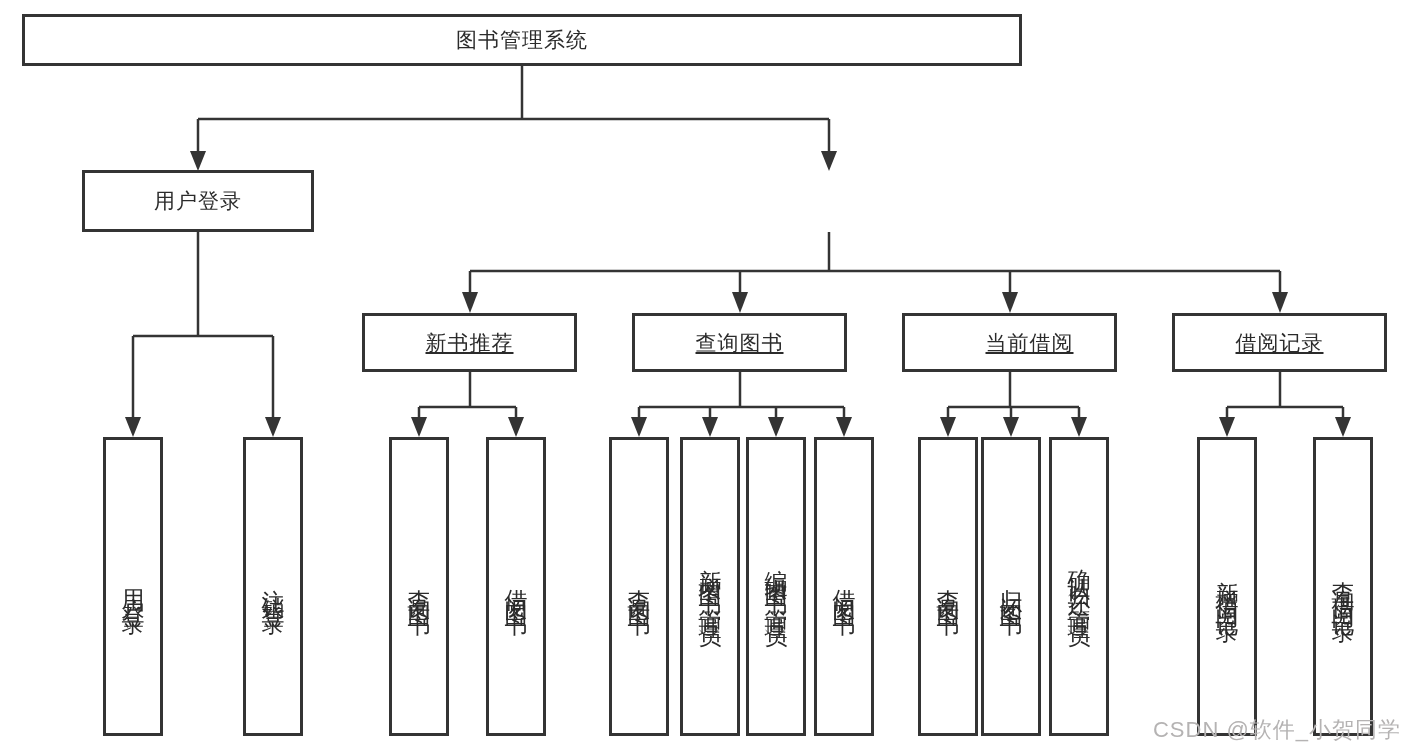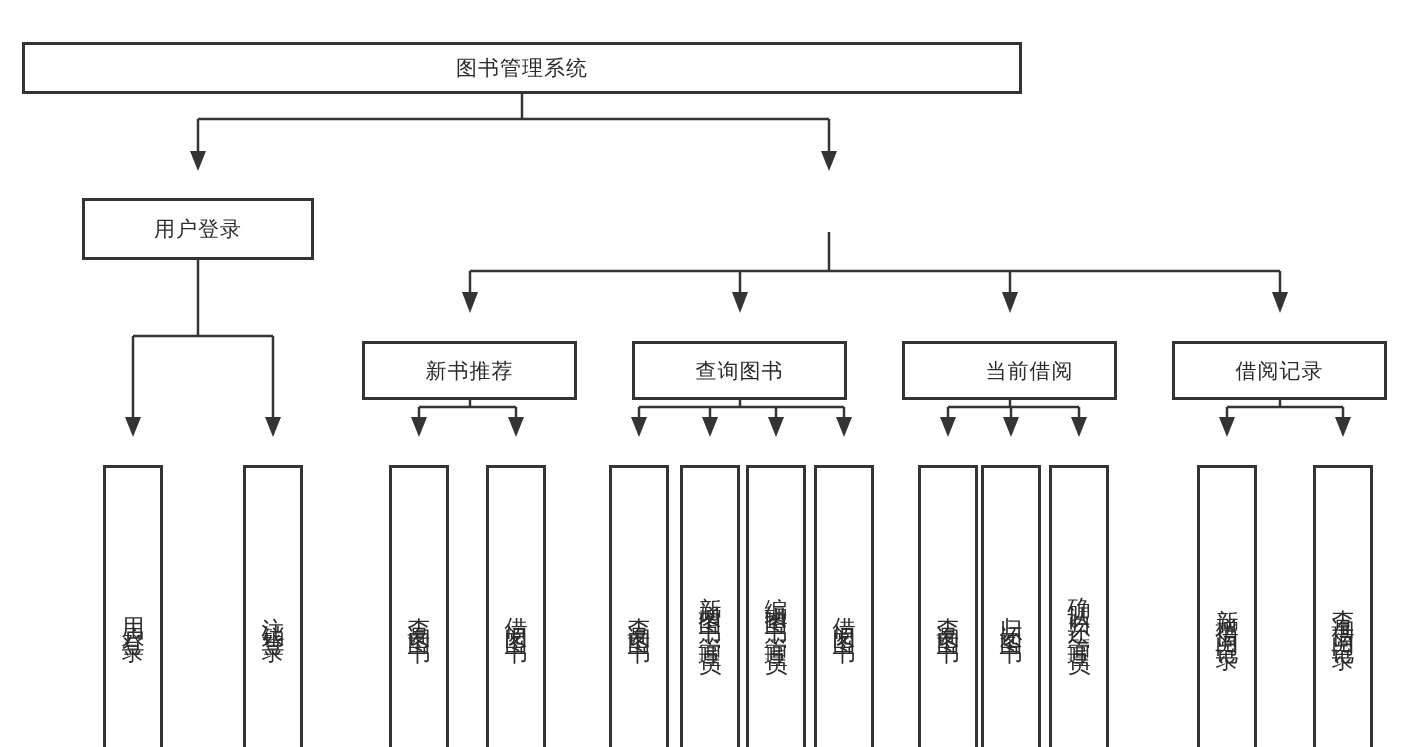--- a/index.html
+++ b/index.html
@@ -21,39 +21,38 @@
   }
   .box {
     position: absolute;
     box-sizing: border-box;
     border: 3px solid #343434;
     background: #ffffff;
     display: flex;
     align-items: center;
     justify-content: center;
     color: #2b2b2b;
-    margin-top: 28px;
   }
   .hlbl {
     font-size: 21px;
     letter-spacing: 1px;
     white-space: nowrap;
   }
   .vlbl {
     writing-mode: vertical-rl;
     text-orientation: mixed;
     font-size: 23px;
     letter-spacing: 8px;
     line-height: 1;
     white-space: nowrap;
   }
   .root    { left: 22px;   top: 14px;  width: 1000px; height: 52px; }
   .l2a     { left: 82px;   top: 170px; width: 232px;  height: 62px; }
   .l2b     { left: 712px;  top: 170px; width: 234px;  height: 62px; }
-  .l3      { top: 313px; width: 215px; height: 59px; }
+  .l3      { top: 313px; width: 215px; height: 59px; text-decoration: underline; }
   .l3a     { left: 362px; }
   .l3b     { left: 632px; }
   .l3c     { left: 902px; padding-left: 40px; }
   .l3d     { left: 1172px; }
   .leaf    { top: 437px; width: 60px; height: 299px; }
   .lf0  { left: 103px; }  .lf1  { left: 243px; }
   .lf2  { left: 389px; }  .lf3  { left: 486px; }
   .lf4  { left: 609px; }  .lf5  { left: 680px; }
   .lf6  { left: 746px; }  .lf7  { left: 814px; }
   .lf8  { left: 918px; }  .lf9  { left: 981px; }
@@ -191,14 +190,15 @@
   <div class="box leaf lf10">
     <span class="vlbl">确认归还（管理员）</span>
   </div>
   <div class="box leaf lf11">
     <span class="vlbl">新增借阅记录</span>
   </div>
   <div class="box leaf lf12">
     <span class="vlbl">查询借阅记录</span>
   </div>
 
+  <div id="watermark">CSDN @软件_小贺同学</div>
 
 </div>
 
 </body></html>

